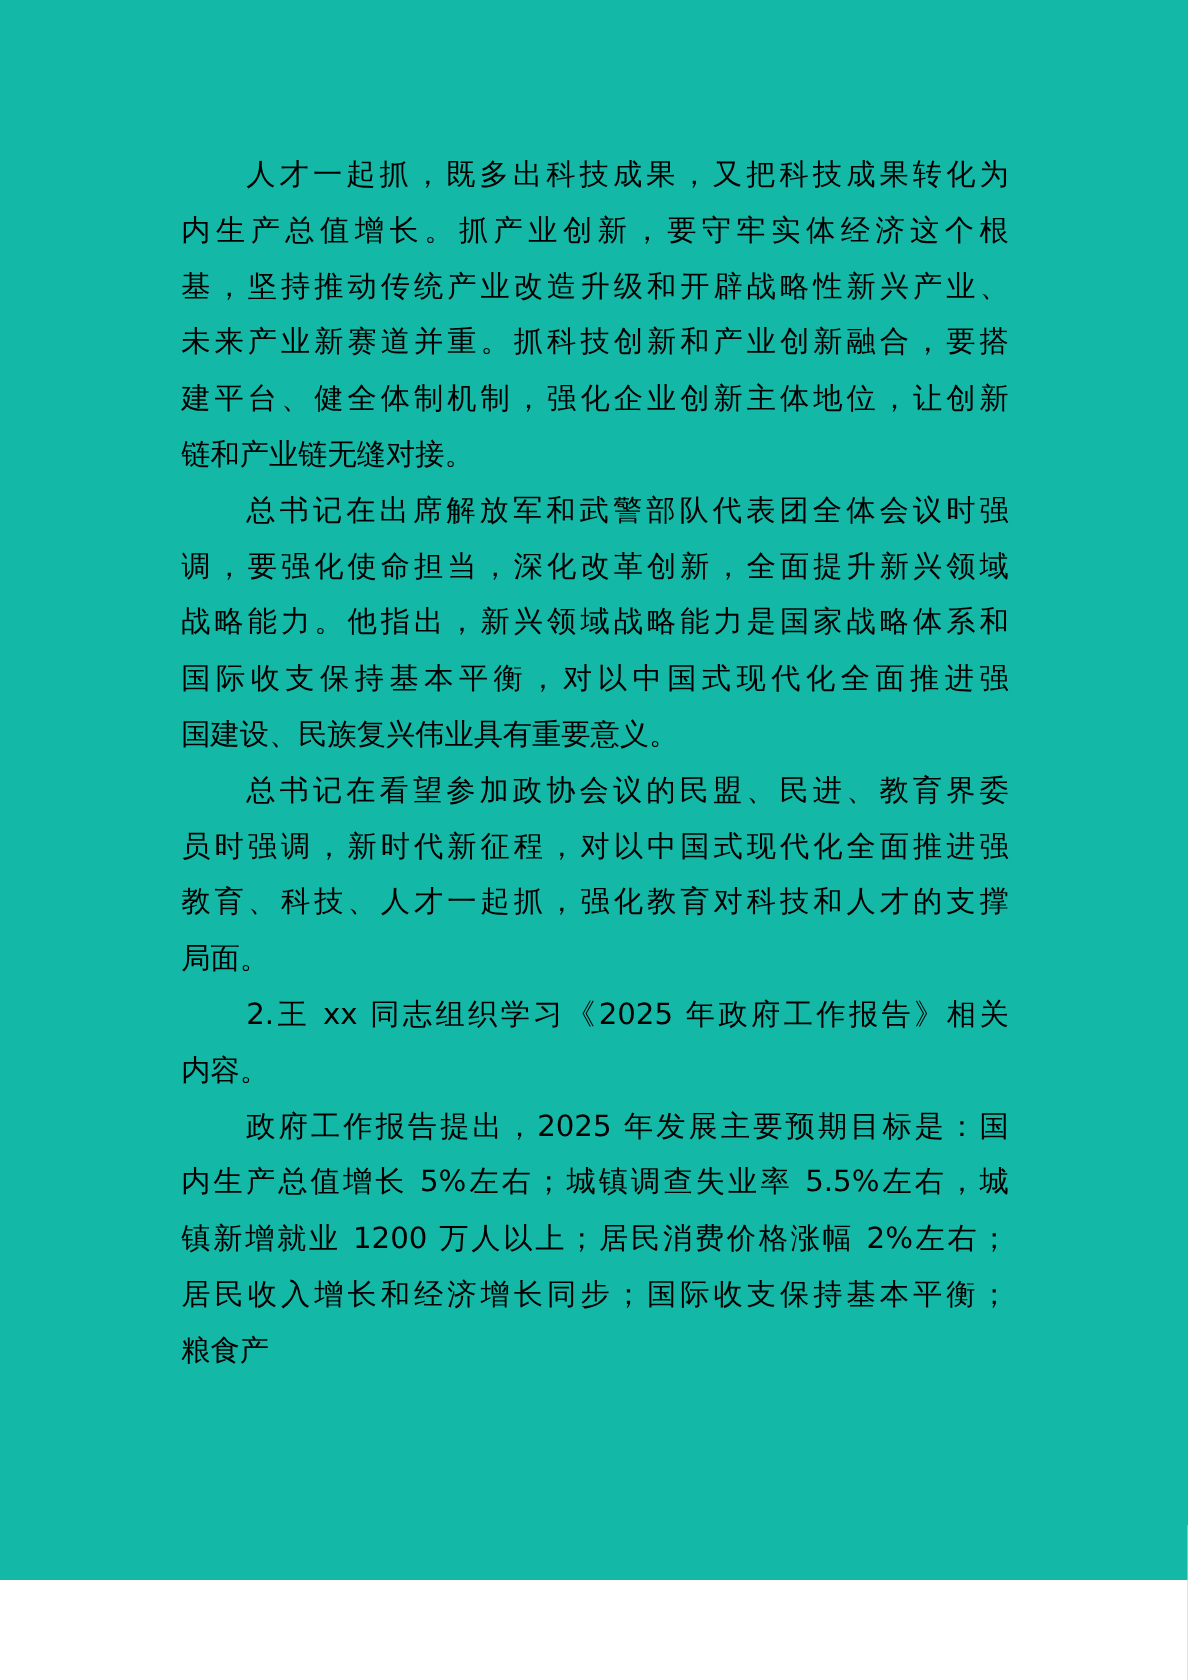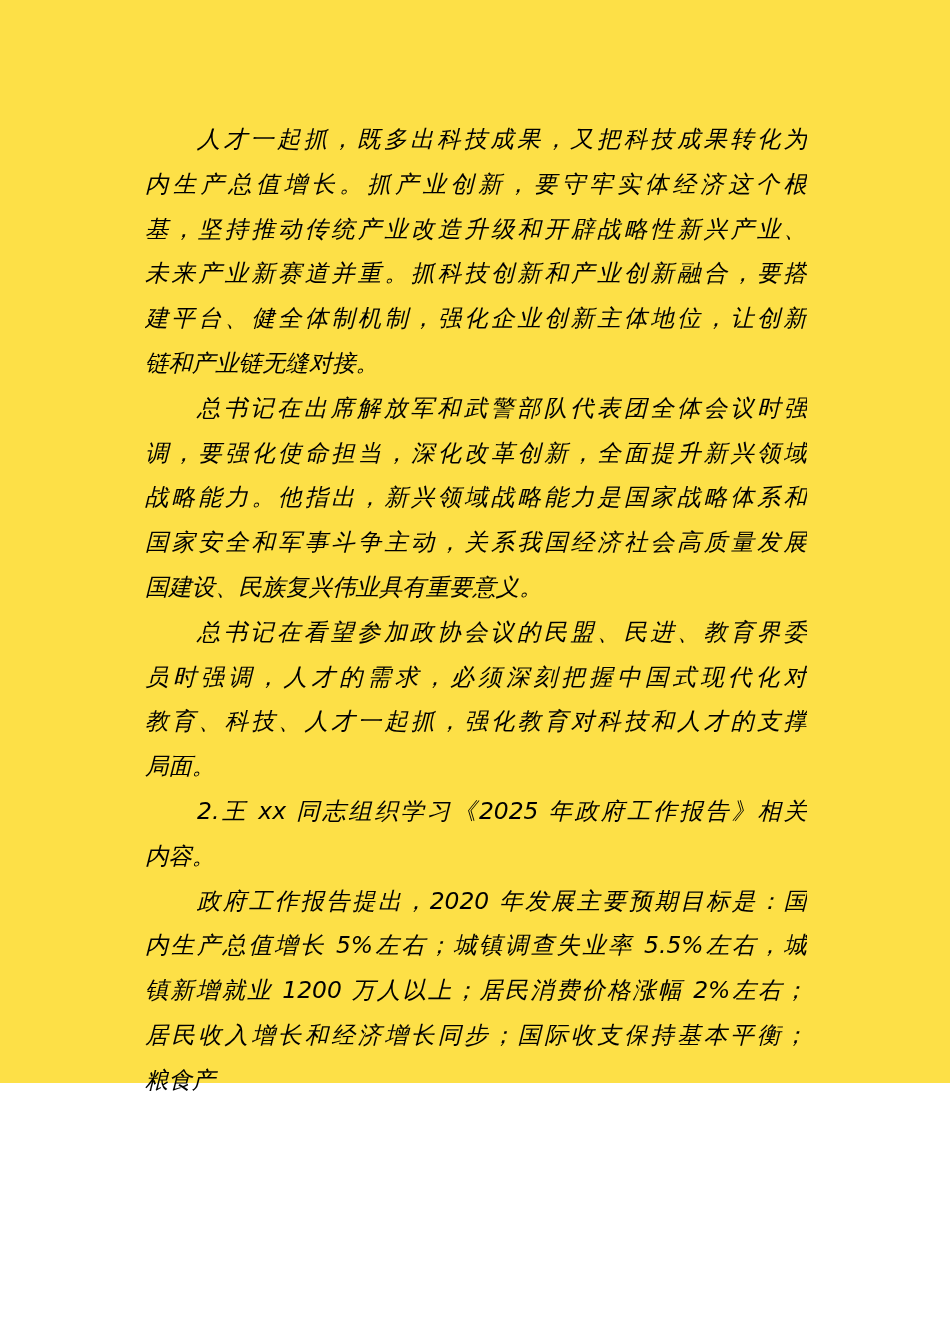--- a/index.html
+++ b/index.html
@@ -11,23 +11,22 @@
       width: 950px;
       height: 1344px;
       position: relative;
       overflow: hidden;
     }
     .page {
       position: absolute;
       left: 0;
       top: 0;
       width: 950px;
-      height: 1083px;
-      background: #fde047;
-      font-style: italic;
+      height: 1264px;
+      background: #14b8a6;
     }
     .content {
       position: absolute;
       left: 145px;
       top: 117px;
       width: 662px;
       font-family: "DejaVu Sans", "Liberation Sans", sans-serif;
       font-size: 23.4px;
       line-height: 44.8px;
       color: #000000;
@@ -63,38 +62,38 @@
       <span class="line" style="text-indent:0">基，坚持推动传统产业改造升级和开辟战略性新兴产业、</span>
       <span class="line" style="text-indent:0">未来产业新赛道并重。抓科技创新和产业创新融合，要搭</span>
       <span class="line" style="text-indent:0">建平台、健全体制机制，强化企业创新主体地位，让创新</span>
       <span class="line last" style="text-indent:0">链和产业链无缝对接。</span>
     </div>
 
     <div class="para indent">
       <span class="line">总书记在出席解放军和武警部队代表团全体会议时强</span>
       <span class="line" style="text-indent:0">调，要强化使命担当，深化改革创新，全面提升新兴领域</span>
       <span class="line" style="text-indent:0">战略能力。他指出，新兴领域战略能力是国家战略体系和</span>
-      <span class="line" style="text-indent:0">国家安全和军事斗争主动，关系我国经济社会高质量发展</span>
+      <span class="line" style="text-indent:0">国际收支保持基本平衡，对以中国式现代化全面推进强</span>
       <span class="line last" style="text-indent:0">国建设、民族复兴伟业具有重要意义。</span>
     </div>
 
     <div class="para indent">
       <span class="line">总书记在看望参加政协会议的民盟、民进、教育界委</span>
-      <span class="line" style="text-indent:0">员时强调，人才的需求，必须深刻把握中国式现代化对</span>
+      <span class="line" style="text-indent:0">员时强调，新时代新征程，对以中国式现代化全面推进强</span>
       <span class="line" style="text-indent:0">教育、科技、人才一起抓，强化教育对科技和人才的支撑</span>
       <span class="line last" style="text-indent:0">局面。</span>
     </div>
 
     <div class="para indent">
       <span class="line">2.王 xx 同志组织学习《2025 年政府工作报告》相关</span>
       <span class="line last" style="text-indent:0">内容。</span>
     </div>
 
     <div class="para indent">
-      <span class="line">政府工作报告提出，2020 年发展主要预期目标是：国</span>
+      <span class="line">政府工作报告提出，2025 年发展主要预期目标是：国</span>
       <span class="line" style="text-indent:0">内生产总值增长 5%左右；城镇调查失业率 5.5%左右，城</span>
       <span class="line" style="text-indent:0">镇新增就业 1200 万人以上；居民消费价格涨幅 2%左右；</span>
       <span class="line" style="text-indent:0">居民收入增长和经济增长同步；国际收支保持基本平衡；</span>
       <span class="line last" style="text-indent:0">粮食产</span>
     </div>
 
   </div>
 </div>
 
 </body></html>

